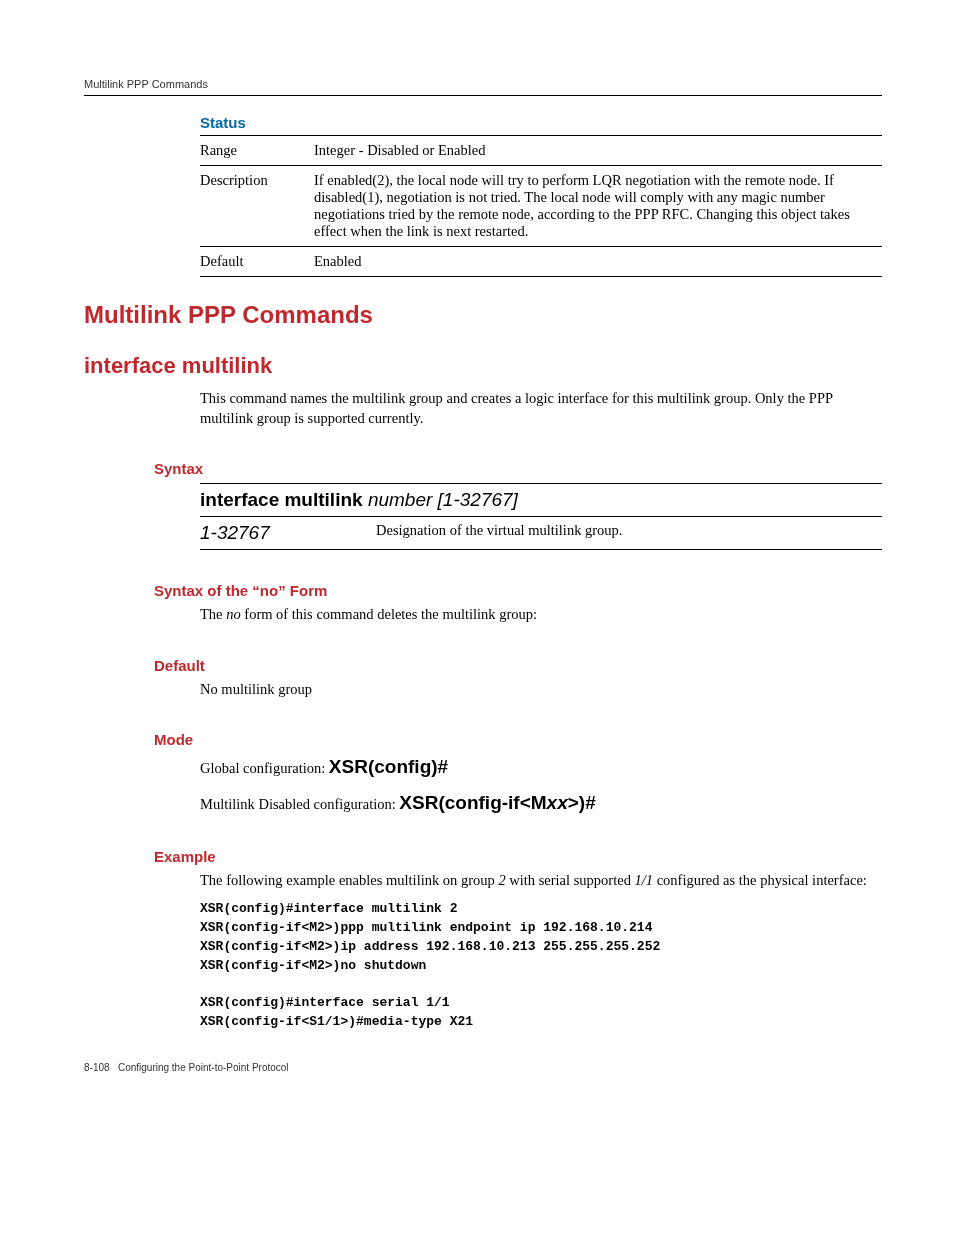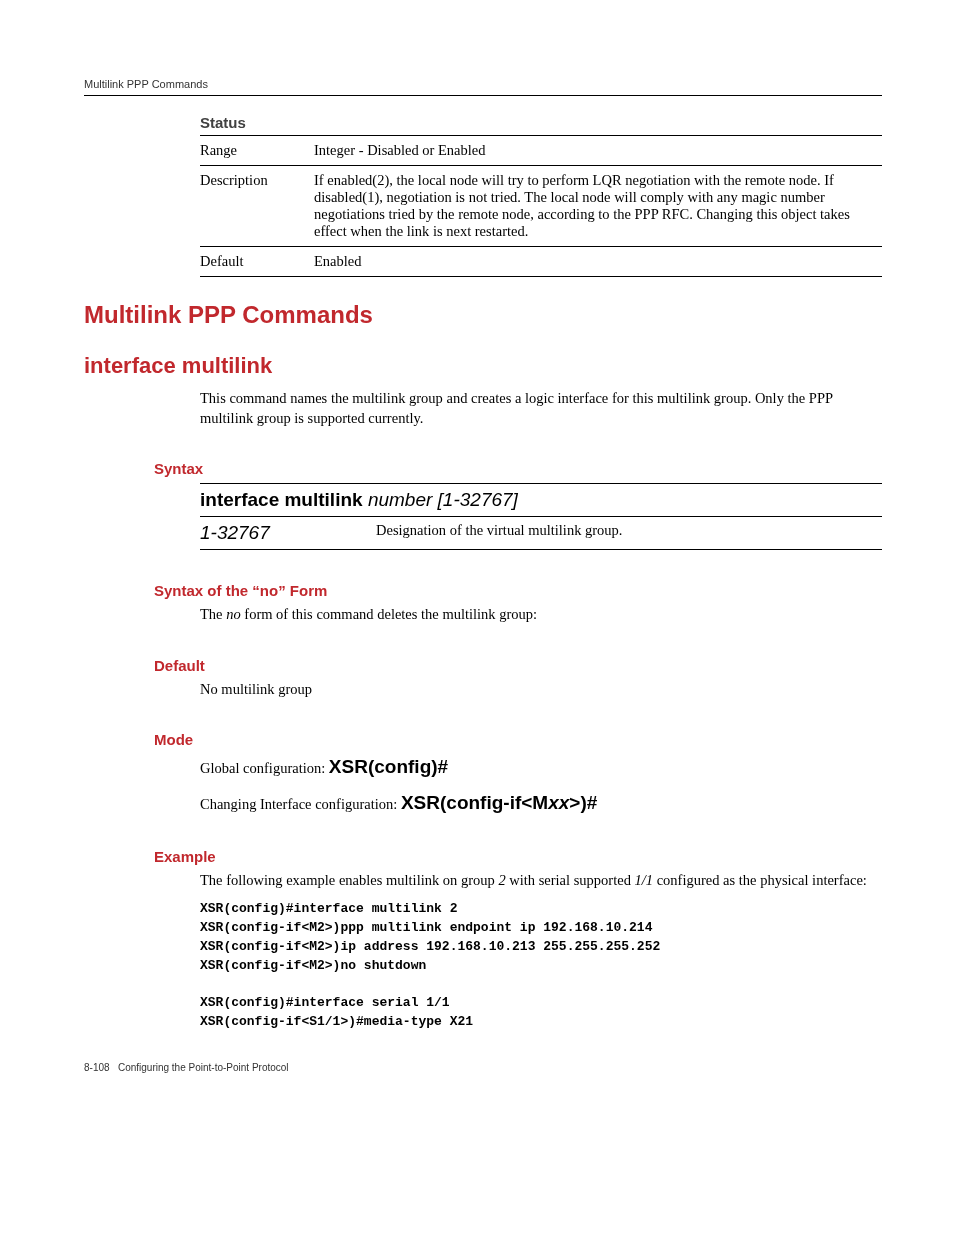--- a/index.html
+++ b/index.html
@@ -25,21 +25,21 @@
     border-top: 1px solid #000;
     margin: 0 0 18px 0;
   }
   .content {
     margin-left: 116px;
   }
   .content-flush { margin-left: 0; }
   .h-sub {
     font-family: Arial, Helvetica, sans-serif;
     font-weight: bold;
-    color: #404040;
+    color: #0369a1;
     font-size: 15px;
     margin: 0 0 4px 0;
   }
   .table {
     width: 100%;
     border-collapse: collapse;
     margin-bottom: 24px;
   }
   .table td {
     vertical-align: top;
@@ -170,21 +170,21 @@
 
   <div class="h3 h3-flush">Mode</div>
   <div class="content">
     <p class="body">
       <span>Global configuration: </span><span class="mono bold">XSR(config)#</span>
     </p>
   </div>
 
   <div class="content">
     <p class="body">
-      <span>Changing Interface configuration: </span><span class="mono bold">XSR(config-if&lt;M</span><span class="mono bold ital">xx</span><span class="mono bold">&gt;)#</span>
+      <span>Multilink Disabled configuration: </span><span class="mono bold">XSR(config-if&lt;M</span><span class="mono bold ital">xx</span><span class="mono bold">&gt;)#</span>
     </p>
   </div>
 
   <div class="h3 h3-flush">Example</div>
   <div class="content">
     <p class="body">
       <span>The following example enables multilink on group </span><span class="ital">2</span><span> with serial supported </span><span class="ital">1/1</span><span> configured as the physical interface:</span>
     </p>
     <pre class="code">XSR(config)#interface multilink 2
 XSR(config-if&lt;M2&gt;)ppp multilink endpoint ip 192.168.10.214

